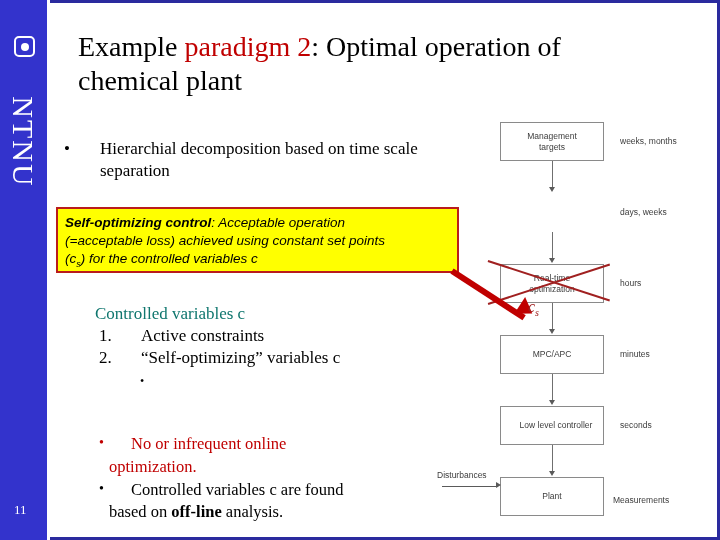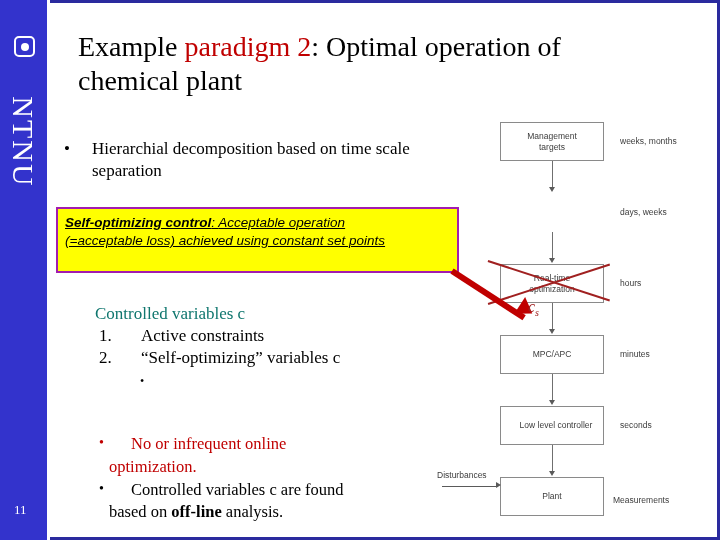--- a/index.html
+++ b/index.html
@@ -125,39 +125,38 @@
     color: #000000;
   }
   .bullet-block-1 .bul {
     position: absolute;
     left: 0;
     top: 0;
     font-size: 17px;
   }
   .bullet-block-1 .txt {
     display: block;
-    margin-left: 28px;
+    margin-left: 36px;
   }
   
   .yellow-box {
     position: absolute;
     left: 56px;
     top: 207px;
     width: 403px;
     height: 66px;
     background: #ffff00;
-    border: 2px solid #a21caf;
+    border: 2px solid #b91c1c;
     box-sizing: border-box;
     padding: 5px 6px 0 7px;
     font-family: "Liberation Sans", sans-serif;
     font-style: italic;
     font-size: 13.5px;
     line-height: 1.34;
     color: #000000;
-    text-decoration: underline;
   }
   .yellow-box b { font-weight: bold; }
   .yellow-box sub { font-size: 9px; }
   
   .cv-block {
     position: absolute;
     left: 95px;
     top: 303px;
     width: 400px;
     color: #000000;
@@ -344,20 +343,21 @@
   </div>
 
   <div class="bullet-block-1">
     <span class="bul">•</span>
     <span class="txt">Hierarchial decomposition based on time scale separation</span>
   </div>
 
   <div class="yellow-box">
     <div><b>Self-optimizing control</b><span>: </span><span>Acceptable operation</span></div>
     <div>(=acceptable loss) achieved using constant set points</div>
+    <div><span>(c</span><sub>s</sub><span>) for the controlled variables c</span></div>
   </div>
 
   <div class="cv-block">
     <div class="cv-head">Controlled variables c</div>
     <div class="cv-item">
       <span class="num">1.</span>
       <span>Active constraints</span>
     </div>
     <div class="cv-item">
       <span class="num">2.</span>

